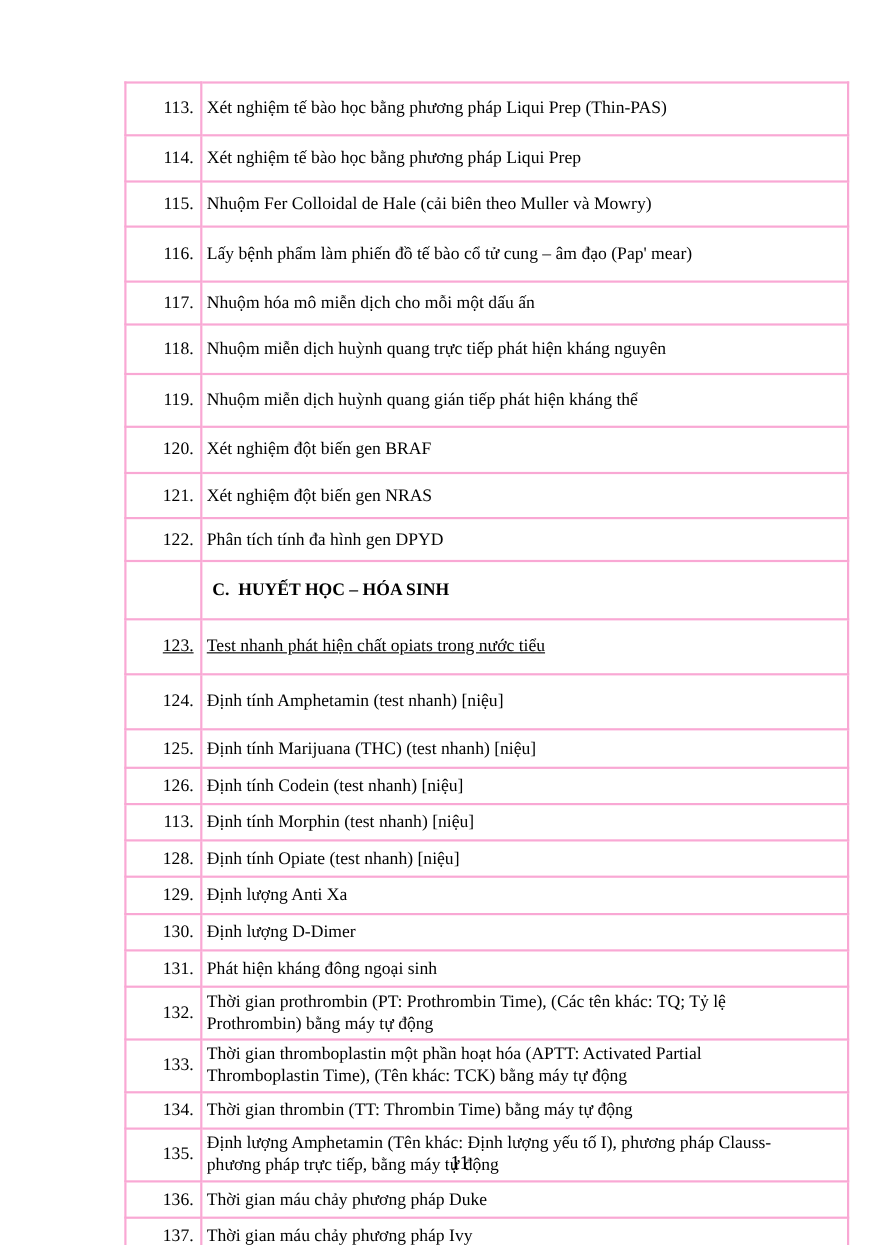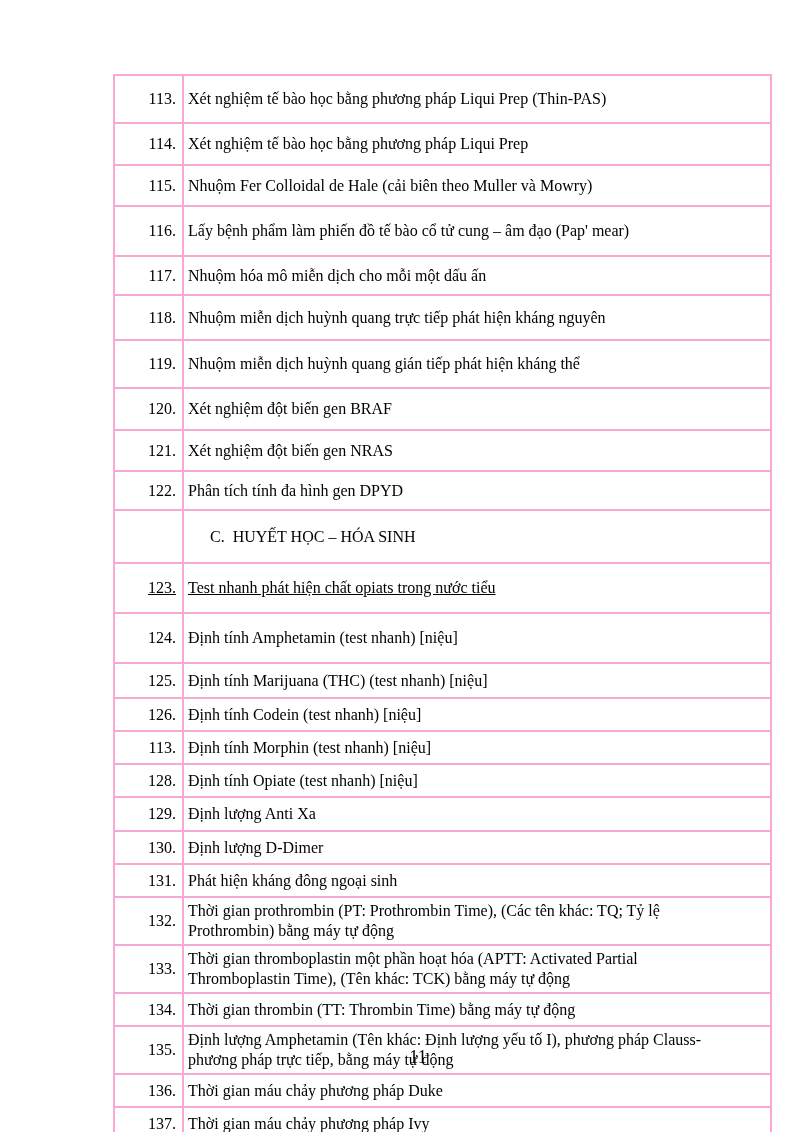--- a/index.html
+++ b/index.html
@@ -35,22 +35,22 @@
   td.num {
     text-align: right;
     padding: 2px 6px 2px 2px;
   }
   td.desc {
     text-align: left;
     padding: 2px 5px 2px 4px;
     white-space: pre-wrap;
   }
   tr.section td.desc {
-    font-weight: normal;
-    padding-left: 26px;
+    font-weight: bold;
+    padding-left: 9px;
   }
   
   #rows tr:nth-child(1)  td { height: 42px; }
   #rows tr:nth-child(2)  td { height: 36px; }
   #rows tr:nth-child(3)  td { height: 35px; }
   #rows tr:nth-child(4)  td { height: 44px; }
   #rows tr:nth-child(5)  td { height: 33px; }
   #rows tr:nth-child(6)  td { height: 39px; }
   #rows tr:nth-child(7)  td { height: 42px; }
   #rows tr:nth-child(8)  td { height: 36px; }

